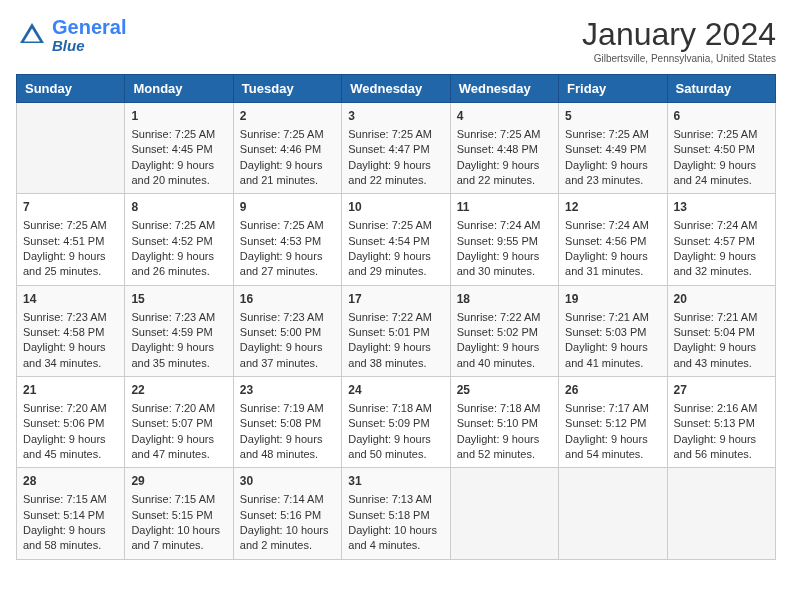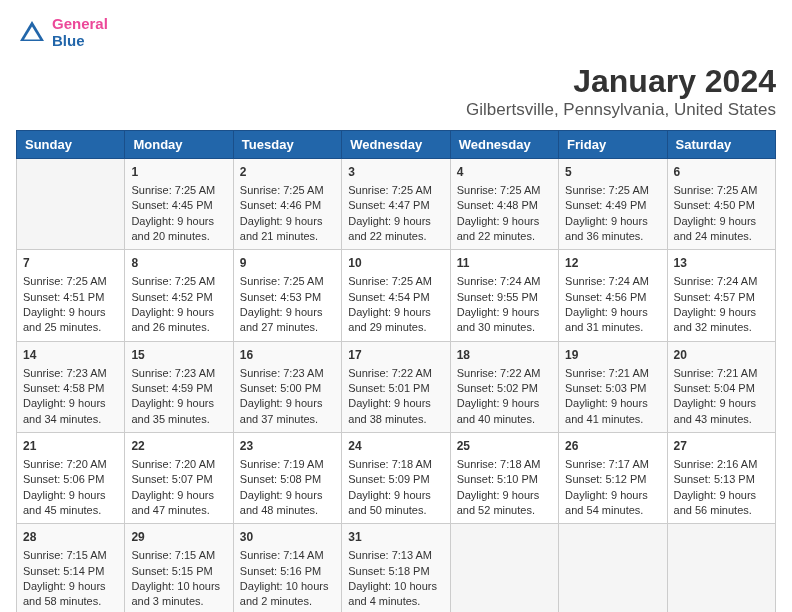--- a/index.html
+++ b/index.html
@@ -20,44 +20,44 @@
       display: flex;
       align-items: center;
       gap: 4px;
     }
     .logo-text {
       display: flex;
       flex-direction: column;
       line-height: 1.1;
     }
     .logo-general {
-      font-size: 15px;
+      font-size: 20px;
       font-weight: bold;
-      color: #ec4899;
+      color: #3b82f6;
     }
     .logo-blue {
       font-size: 15px;
       font-weight: bold;
       color: #2266aa;
+      font-style: italic;
     }
     .logo-icon {
       width: 32px;
       height: 32px;
     }
     .title-area {
       text-align: right;
     }
     .cal-title {
       font-size: 32px;
-      font-weight: bold;
+      font-weight: normal;
       color: #333;
-      margin-top: 47px;
     }
     .cal-subtitle {
-      font-size: 17px;
+      font-size: 10px;
       color: #555;
     }
     table {
       width: 100%;
       border-collapse: collapse;
       font-size: 11px;
       padding-left: 20px;
     }
     thead tr th {
       background: #2266aa;
@@ -148,21 +148,21 @@
         <td>
           <span class="day-num">4</span>
           <div>Sunrise: 7:25 AM</div>
           <div>Sunset: 4:48 PM</div>
           <div>Daylight: 9 hours and 22 minutes.</div>
         </td>
         <td>
           <span class="day-num">5</span>
           <div>Sunrise: 7:25 AM</div>
           <div>Sunset: 4:49 PM</div>
-          <div>Daylight: 9 hours and 36 minutes.</div>
+          <div>Daylight: 9 hours and 23 minutes.</div>
         </td>
         <td>
           <span class="day-num">6</span>
           <div>Sunrise: 7:25 AM</div>
           <div>Sunset: 4:50 PM</div>
           <div>Daylight: 9 hours and 24 minutes.</div>
         </td>
       </tr>
       <tr>
         <td>
@@ -300,21 +300,21 @@
         <td>
           <span class="day-num">28</span>
           <div>Sunrise: 7:15 AM</div>
           <div>Sunset: 5:14 PM</div>
           <div>Daylight: 9 hours and 58 minutes.</div>
         </td>
         <td>
           <span class="day-num">29</span>
           <div>Sunrise: 7:15 AM</div>
           <div>Sunset: 5:15 PM</div>
-          <div>Daylight: 10 hours and 3 minutes.</div>
+          <div>Daylight: 10 hours and 7 minutes.</div>
         </td>
         <td>
           <span class="day-num">30</span>
           <div>Sunrise: 7:14 AM</div>
           <div>Sunset: 5:16 PM</div>
           <div>Daylight: 10 hours and 2 minutes.</div>
         </td>
         <td>
           <span class="day-num">31</span>
           <div>Sunrise: 7:13 AM</div>

